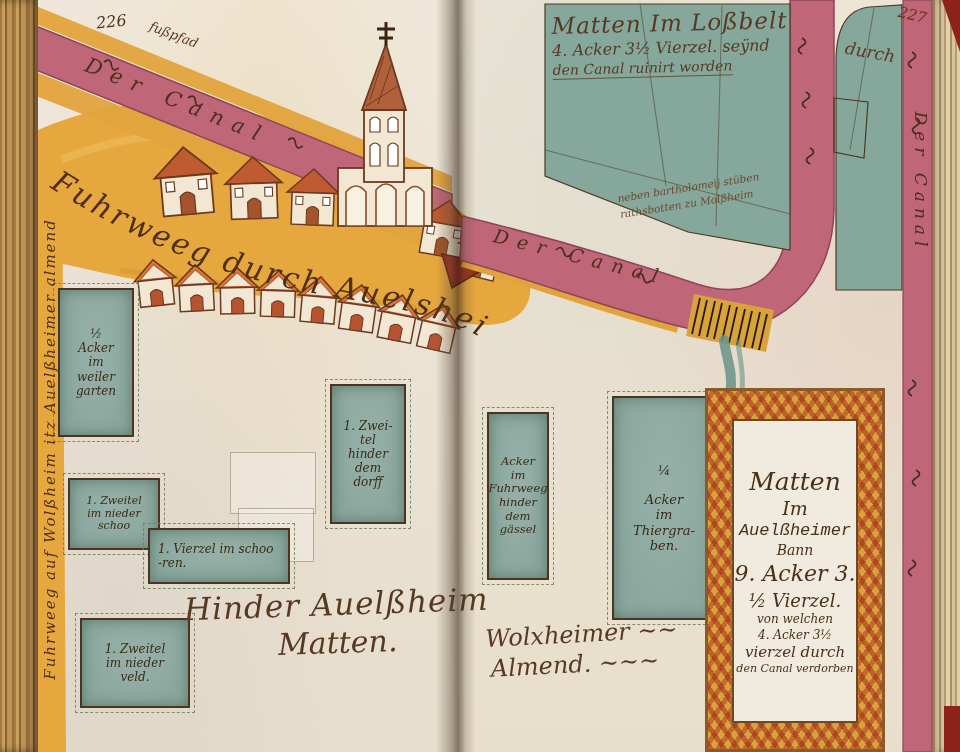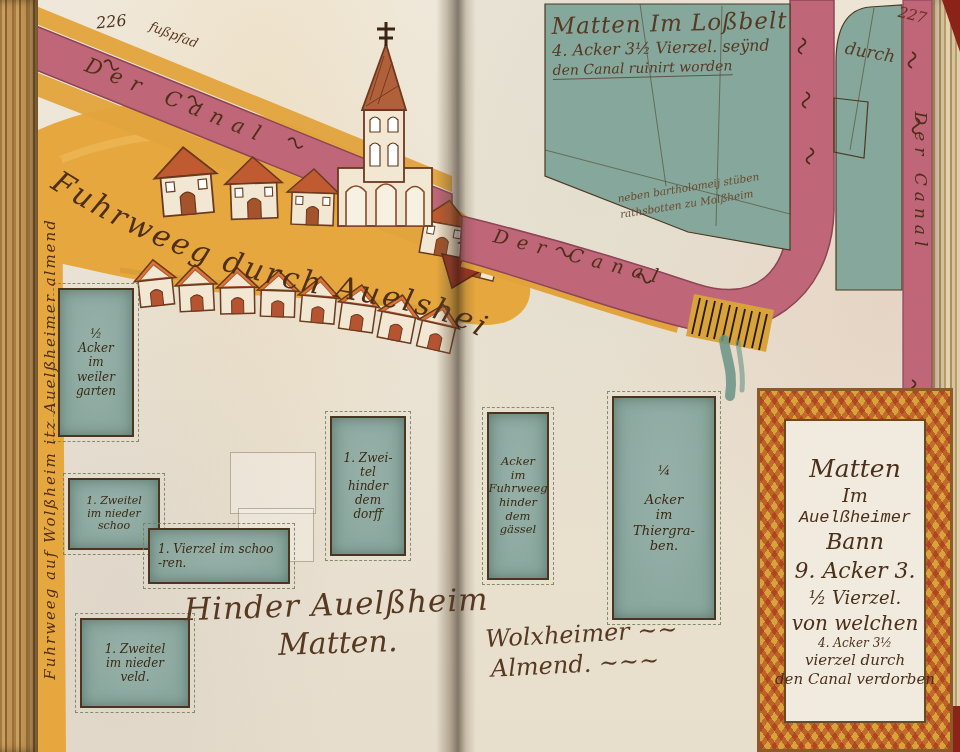--- a/index.html
+++ b/index.html
@@ -58,50 +58,50 @@
      radial-gradient(ellipse at 50% 40%,rgba(255,255,255,.10),transparent 70%),#8ba89f;
      border:2px solid #4a3520;box-shadow:inset 0 0 14px rgba(55,80,70,.55);
      outline:1px dashed rgba(112,128,88,.85);outline-offset:4px;
      display:flex;flex-direction:column;align-items:center;justify-content:center;
      color:#3b2a15;font-style:italic;text-align:center;}
   .plot span{display:block;line-height:1.18;}
   #plot-weiler{left:58px;top:288px;width:72px;height:145px;font-size:12px;}
   #plot-nieder-a{left:68px;top:478px;width:88px;height:68px;font-size:11px;}
   #plot-schooren{left:148px;top:528px;width:142px;height:56px;font-size:12px;align-items:flex-start;padding-left:8px;text-align:left;box-sizing:border-box;}
   #plot-nieder-b{left:80px;top:618px;width:106px;height:86px;font-size:12px;}
-  #plot-dorff{left:330px;top:384px;width:72px;height:136px;font-size:12px;margin-top:32px;}
+  #plot-dorff{left:330px;top:384px;width:72px;height:136px;font-size:12px;}
   #plot-schlotten{left:487px;top:412px;width:58px;height:164px;font-size:11.5px;}
   #plot-thiergruben{left:612px;top:396px;width:100px;height:220px;font-size:13px;}
   #plot-thiergruben span:first-child{margin-bottom:14px;}
   
   .pencil-rect{position:absolute;z-index:2;border:1px solid rgba(120,100,80,.45);background:rgba(255,255,255,.25);}
   #pr-a{left:230px;top:452px;width:84px;height:60px;}
   #pr-b{left:238px;top:508px;width:74px;height:52px;}
   
-  #matten-frame{position:absolute;left:757px;top:388px;width:196px;height:364px;z-index:5;
+  #matten-frame{position:absolute;left:705px;top:388px;width:180px;height:364px;z-index:5;
     background-color:#d9a33c;
     background-image:
       repeating-linear-gradient(55deg,rgba(158,32,22,.50) 0 5px,rgba(0,0,0,0) 5px 11px),
       repeating-linear-gradient(-55deg,rgba(158,32,22,.42) 0 5px,rgba(0,0,0,0) 5px 11px);
     border:3px solid #8a5a28;box-sizing:border-box;}
   #matten-panel{position:absolute;left:24px;top:28px;right:24px;bottom:26px;
     background:#f0eadf;border:2px solid #6b4a22;
     display:flex;flex-direction:column;align-items:center;justify-content:center;
     color:#4a3018;font-style:italic;text-align:center;}
   #matten-panel span{display:block;white-space:nowrap;}
   .mf0{font-size:25px;line-height:1.25;}
   .mf1{font-size:19px;line-height:1.2;}
   .mf2{font-size:17px;line-height:1.25;font-family:Liberation Mono, monospace;}
-  .mf3{font-size:22px;line-height:1.3;}
+  .mf3{font-size:14px;line-height:1.3;}
   .mf4{font-size:22px;line-height:1.35;}
   .mf5{font-size:18px;line-height:1.3;}
-  .mf6{font-size:20px;line-height:1.3;}
+  .mf6{font-size:12px;line-height:1.3;}
   .mf7{font-size:12px;line-height:1.3;}
   .mf8{font-size:15px;line-height:1.25;}
-  .mf9{font-size:15px;line-height:1.3;}
+  .mf9{font-size:11px;line-height:1.3;}
 </style>
 </head>
 <body>
 
 <div id="book">
 
   <div id="left-page"></div>
   <div id="right-page"></div>
   <div id="page-edges"></div>
   <div id="cover-corner-top"></div>

